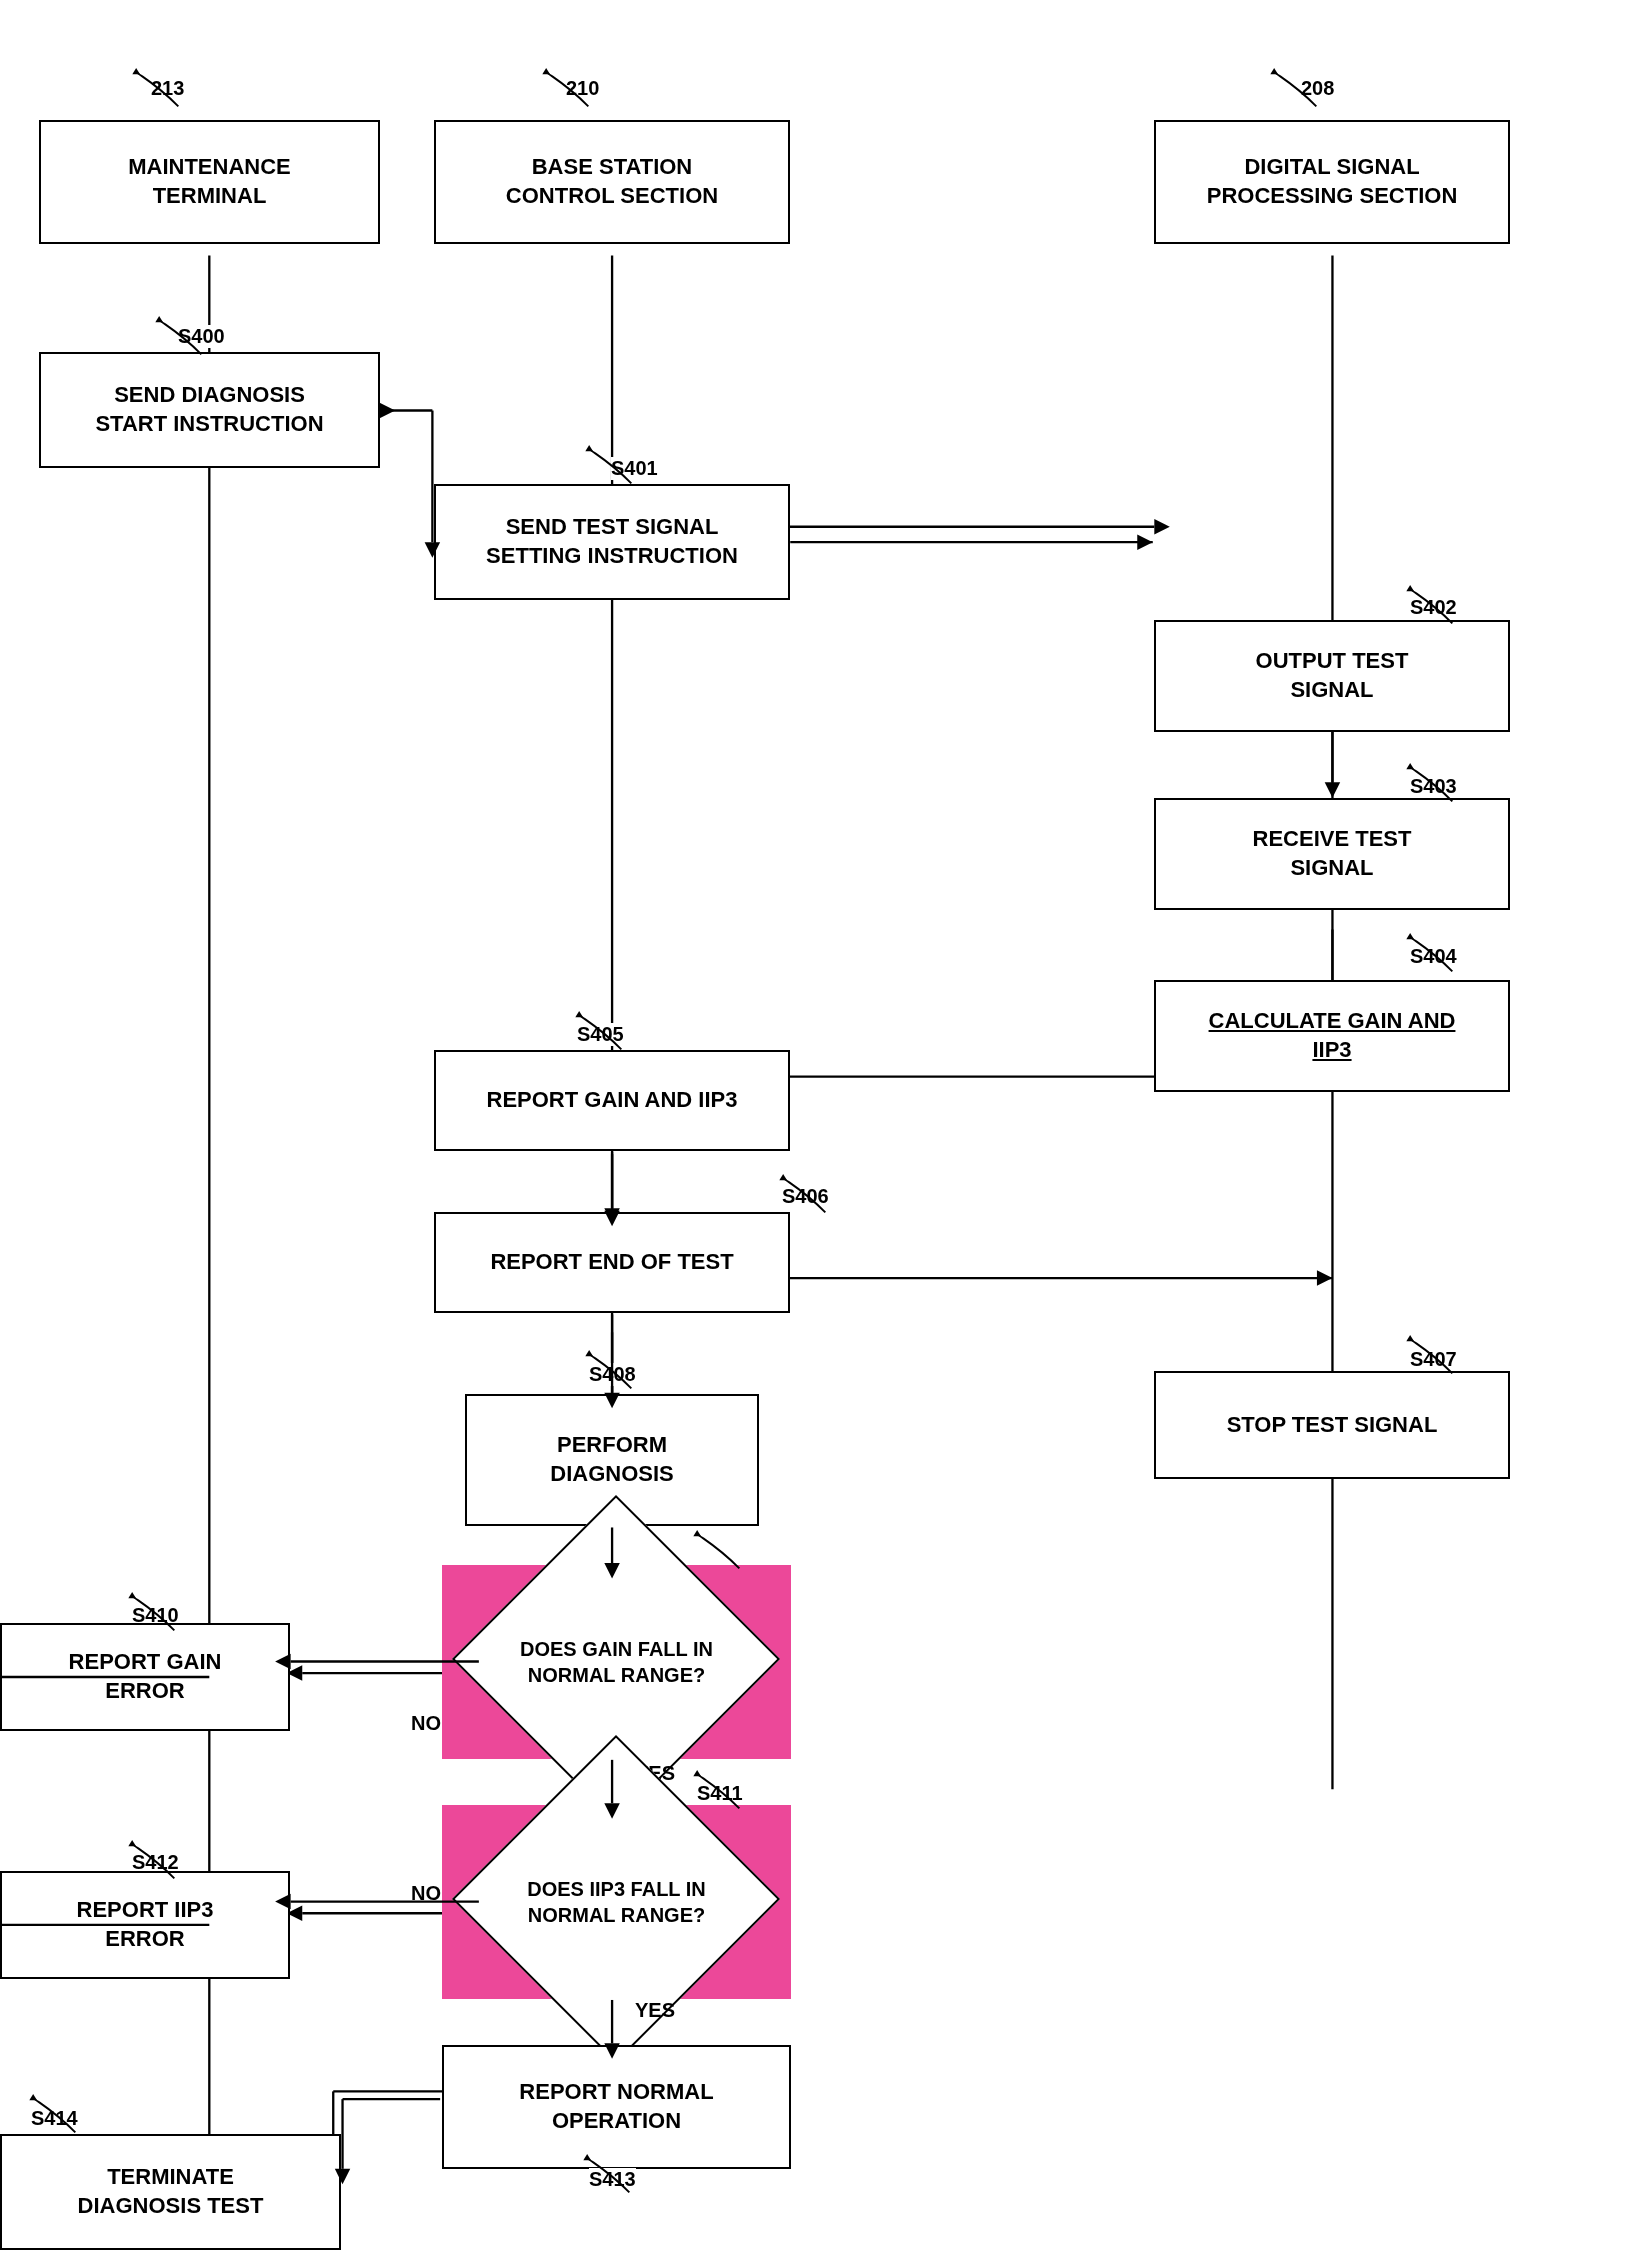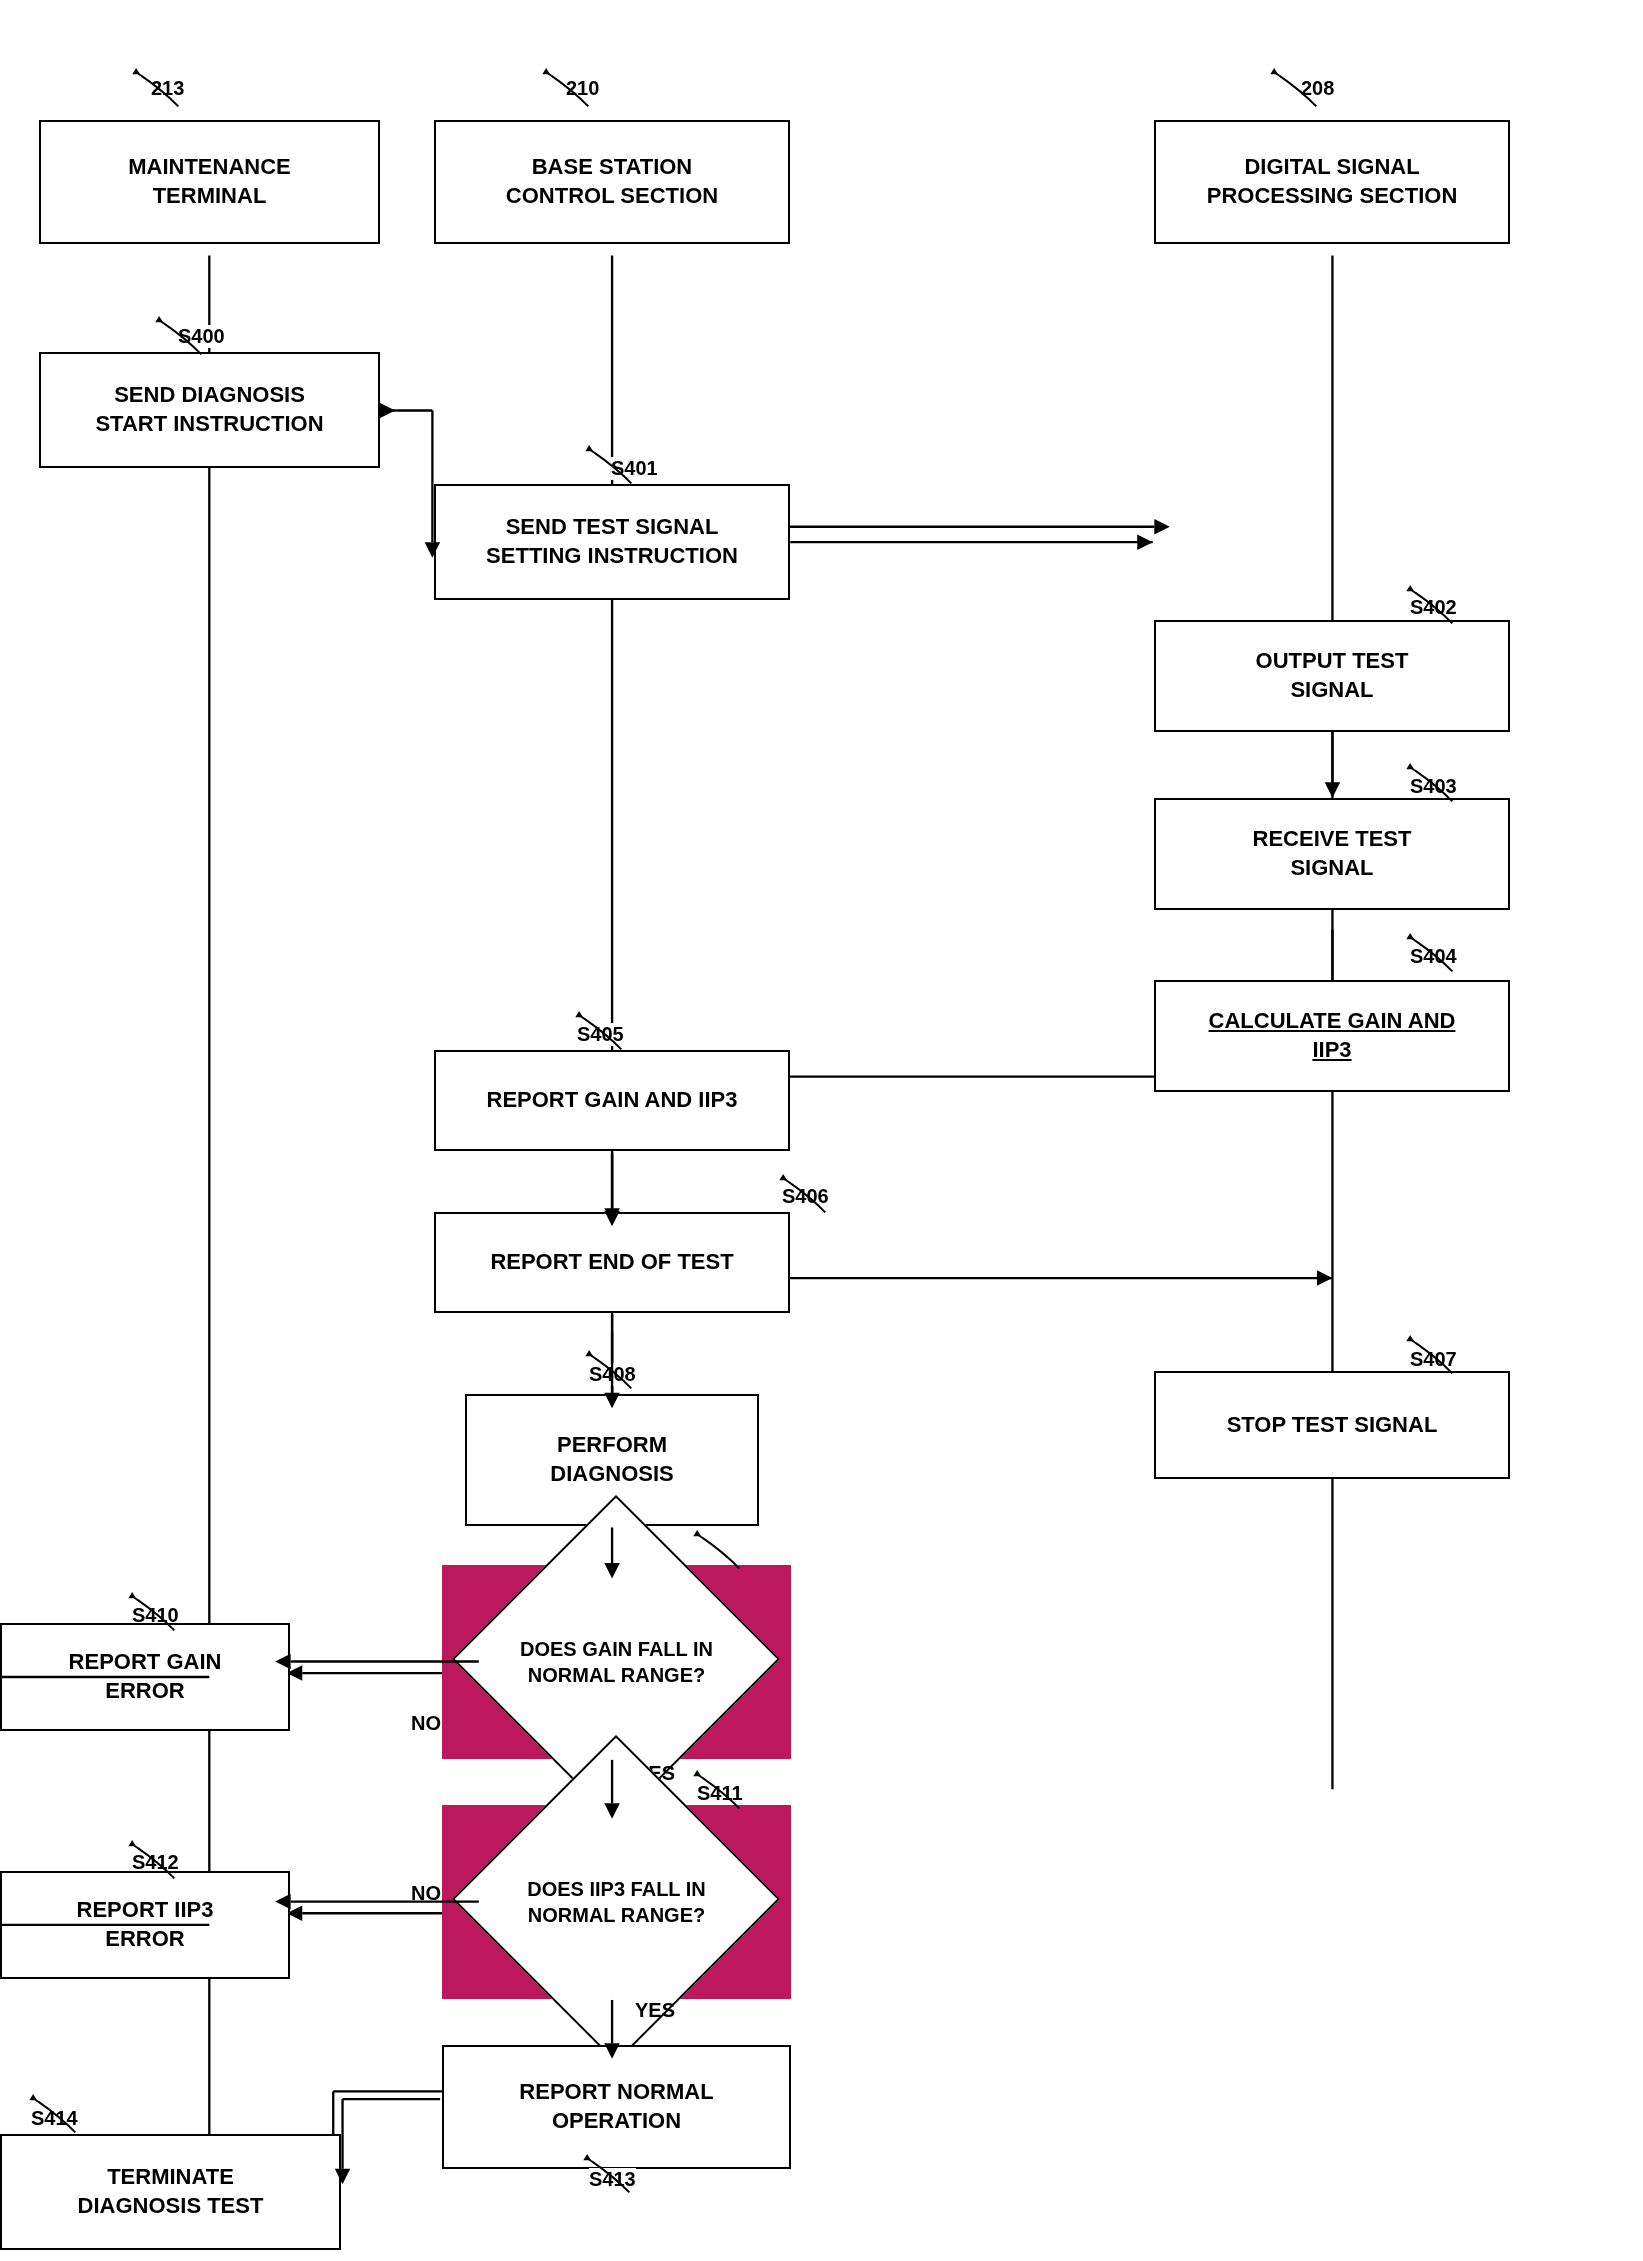--- a/index.html
+++ b/index.html
@@ -23,21 +23,21 @@
       display: flex;
       align-items: center;
       justify-content: center;
       text-align: center;
       font-size: 22px;
       font-weight: bold;
       line-height: 1.3;
     }
     .diamond {
       position: absolute;
-      background: #be185d;
+      background: #ec4899;
       display: flex;
       align-items: center;
       justify-content: center;
       text-align: center;
       font-size: 20px;
       font-weight: bold;
       line-height: 1.3;
     }
     .diamond-inner {
       transform: rotate(45deg);

